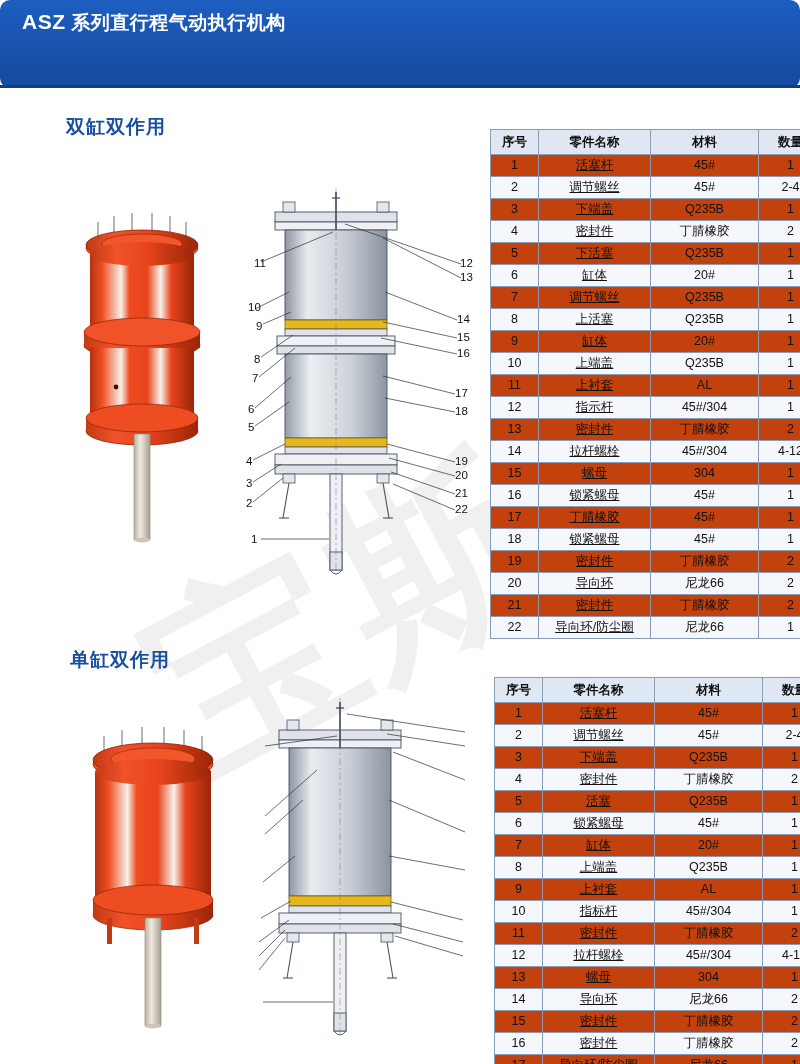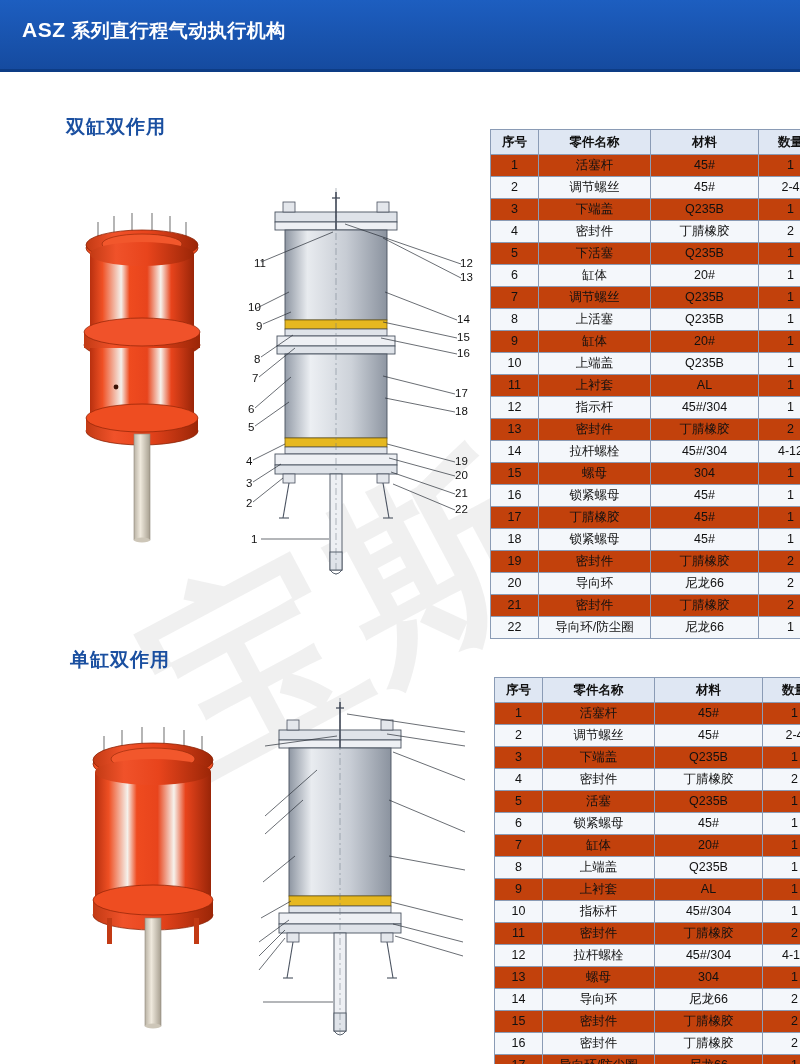--- a/index.html
+++ b/index.html
@@ -9,25 +9,26 @@
     height: 1064px;
     background: #ffffff;
     font-family: "Liberation Sans", sans-serif;
     position: relative;
     overflow: hidden;
   }
 
   
   .header {
     width: 800px;
-    height: 72px;
+    height: 88px;
     background: #1a5bb5;
     background: linear-gradient(180deg, #1d5ec0 0%, #154a9e 100%);
-    padding: 16px 0 0 22px;
+    padding: 8px 0 0 22px;
     position: relative;
+    border-radius: 10px;
   }
   .header .title-cn {
     color: #ffffff;
     font-size: 19px;
     font-weight: bold;
     letter-spacing: 0.5px;
     line-height: 28px;
     white-space: nowrap;
   }
   .header .title-cn .asz { font-size: 21px; }
@@ -91,21 +92,21 @@
     padding: 0 2px;
   }
   .parts-table th {
     background: #dfe7f3;
     font-weight: bold;
     font-size: 12.5px;
     height: 24px;
     line-height: 24px;
   }
   .parts-table td.col-no { width: 48px; }
-  .parts-table td.col-name { width: 112px; }
+  .parts-table td.col-name { width: 112px; text-decoration: underline; }
   .parts-table td.col-mat { width: 108px; }
   .parts-table td.col-qty { width: 64px; }
   .parts-table tbody tr:nth-child(even) td { background: #f4f7fb; }
 
   .table-wrap-1 { position: absolute; left: 442px; top: 57px; }
   .table-wrap-2 { position: absolute; left: 442px; top: 57px; }
 
   
   .drawing { position: absolute; }
   .photo-1 { left: 8px; top: 110px; width: 180px; height: 370px; }

